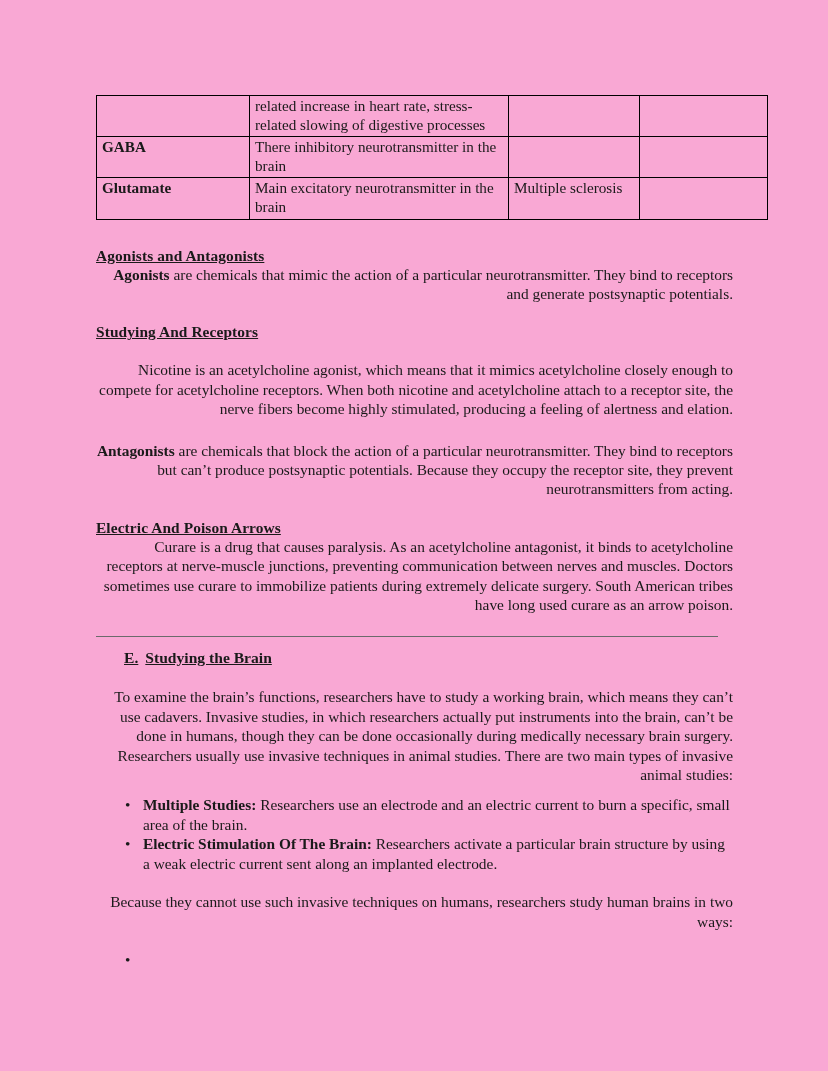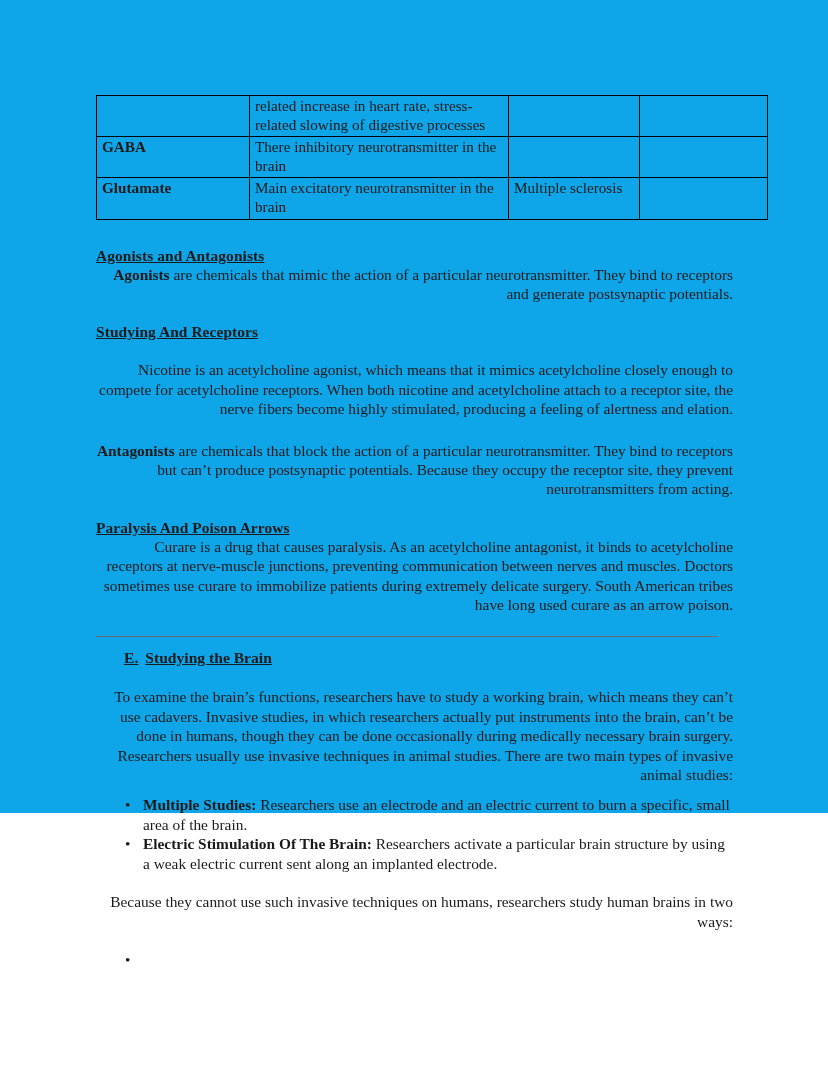--- a/index.html
+++ b/index.html
@@ -13,22 +13,22 @@
     font-family: "Liberation Serif", "DejaVu Serif", serif;
     color: #1a1a1a;
     position: relative;
     overflow: hidden;
   }
   .page {
     position: absolute;
     left: 0;
     top: 0;
     width: 828px;
-    height: 813px;
-    background: #0ea5e9;
+    height: 1071px;
+    background: #f9a8d4;
   }
   .content {
     position: absolute;
     left: 96px;
     top: 95px;
     width: 637px;
   }
 
   
   table.nt-table {
@@ -155,21 +155,21 @@
     <h3 class="sub-head">Studying And Receptors</h3>
     <div class="gap-md"></div>
     <p class="para">Nicotine is an acetylcholine agonist, which means that it mimics acetylcholine closely enough to compete for acetylcholine receptors. When both nicotine and acetylcholine attach to a receptor site, the nerve fibers become highly stimulated, producing a feeling of alertness and elation.</p>
 
     <div class="gap-lg"></div>
 
     <p class="para"><span class="b">Antagonists</span><span> are chemicals that block the action of a particular neurotransmitter. They bind to receptors but can’t produce postsynaptic potentials. Because they occupy the receptor site, they prevent neurotransmitters from acting.</span></p>
 
     <div class="gap-md"></div>
 
-    <h3 class="sub-head">Paralysis And Poison Arrows</h3>
+    <h3 class="sub-head">Electric And Poison Arrows</h3>
     <p class="para">Curare is a drug that causes paralysis. As an acetylcholine antagonist, it binds to acetylcholine receptors at nerve-muscle junctions, preventing communication between nerves and muscles. Doctors sometimes use curare to immobilize patients during extremely delicate surgery. South American tribes have long used curare as an arrow poison.</p>
 
     <div class="gap-lg"></div>
 
     <hr class="hr-sep">
 
     <div class="gap-sm"></div>
 
     <div class="sec-head"><span class="sec-letter">E.</span><span>Studying the Brain</span></div>
 

